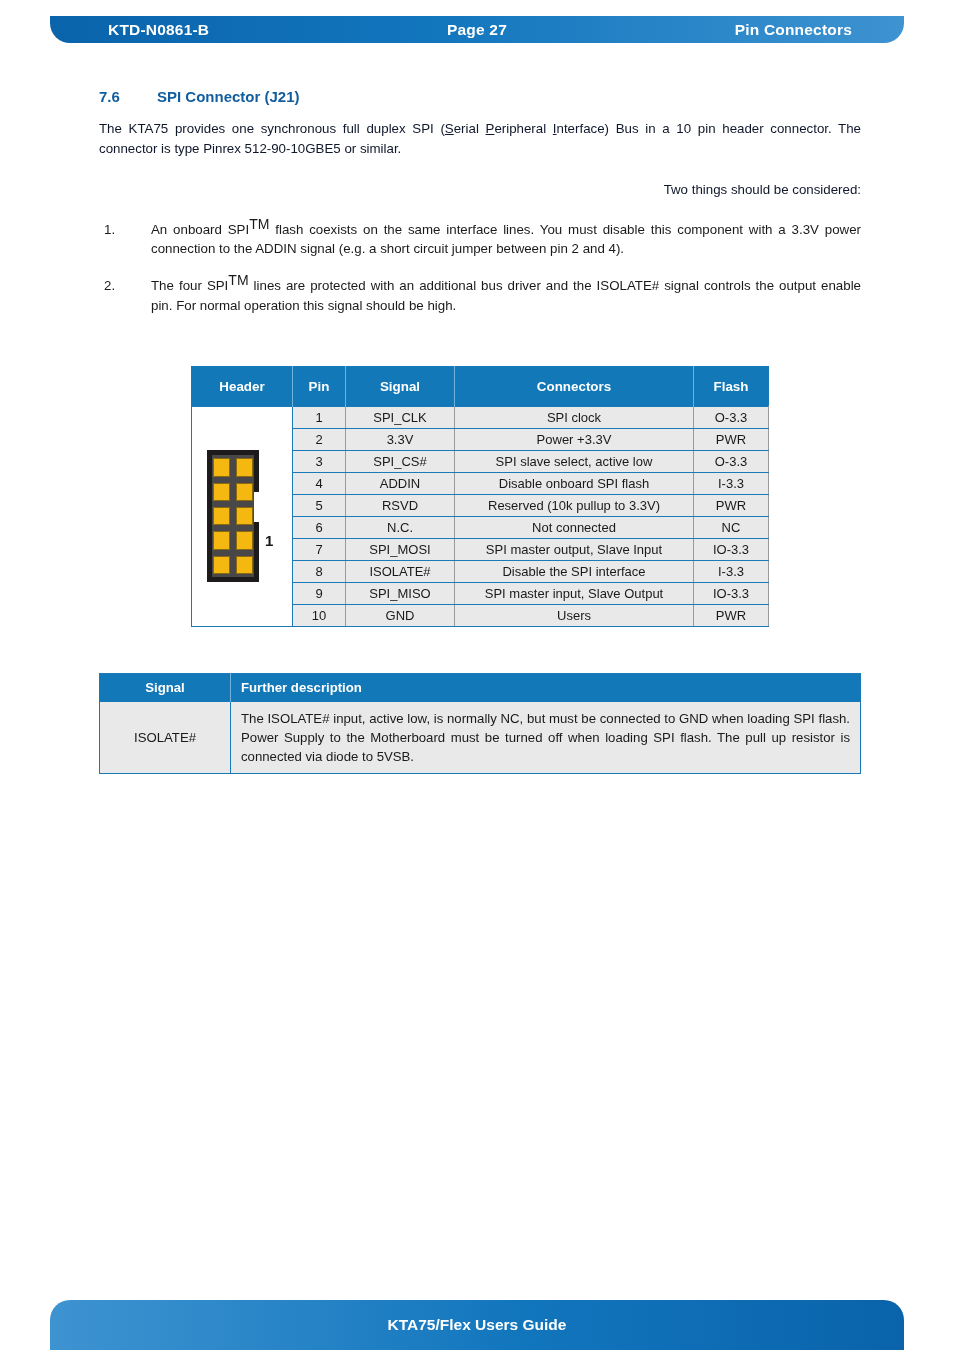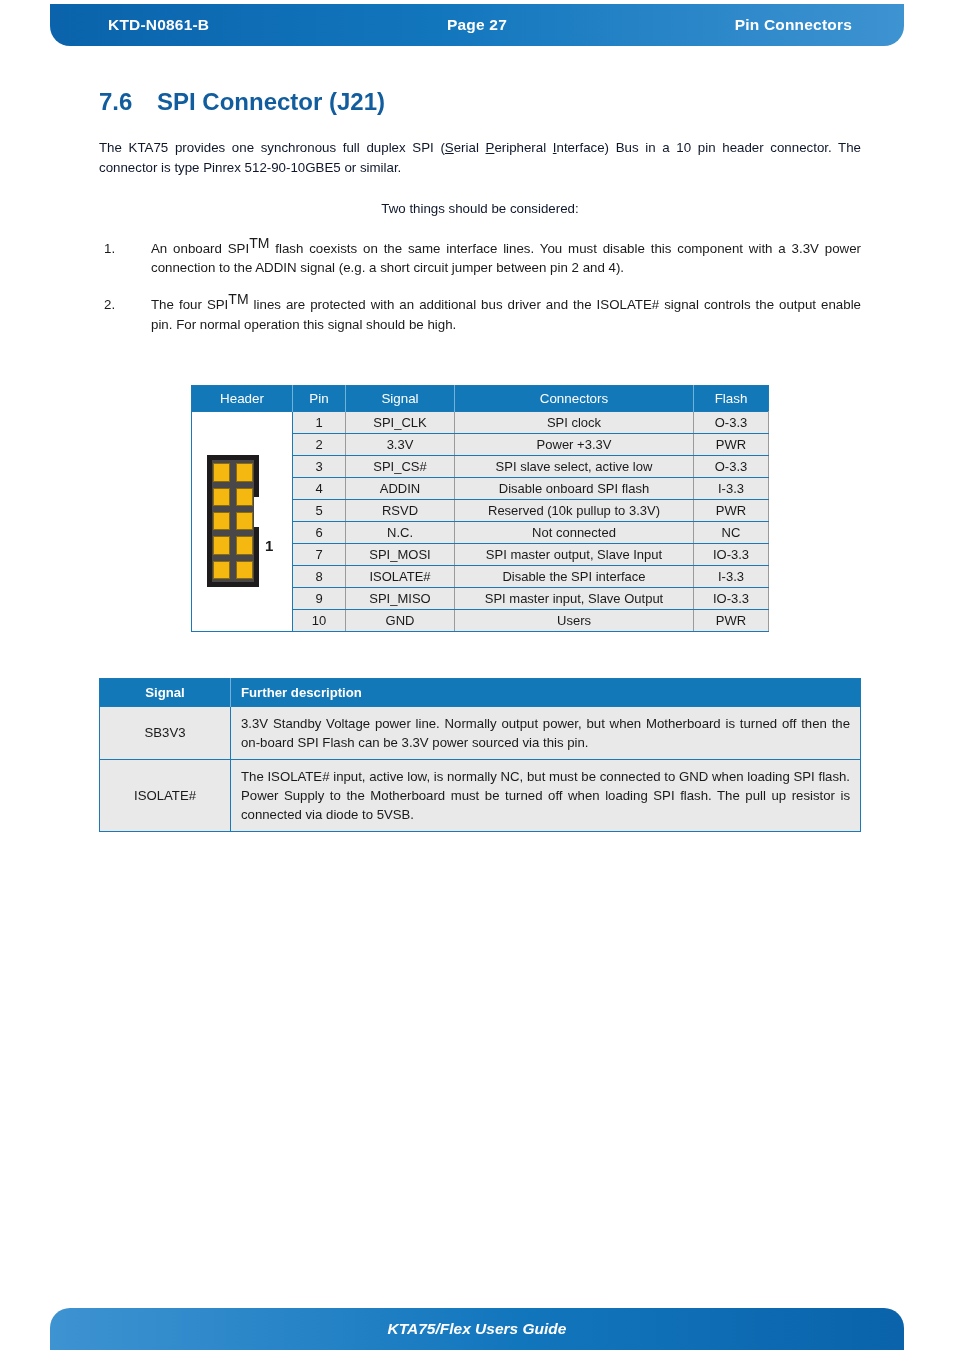--- a/index.html
+++ b/index.html
@@ -13,23 +13,23 @@
     font-family: "Liberation Sans", sans-serif;
     color: #1a1a1a;
     position: relative;
     overflow: hidden;
   }
 
   
   .page-header {
     position: absolute;
     left: 50px;
-    top: 4px;
+    top: 16px;
     width: 854px;
-    height: 42px;
+    height: 27px;
     background: linear-gradient(90deg, #0a63ab 0%, #1276bd 45%, #3e93d1 100%);
     border-bottom-left-radius: 20px;
     border-bottom-right-radius: 20px;
     display: flex;
     align-items: center;
     color: #ffffff;
     font-size: 15.5px;
     font-weight: 600;
     letter-spacing: .2px;
   }
@@ -45,58 +45,57 @@
     position: absolute;
     right: 52px;
     font-weight: 700;
   }
 
   .page-footer {
     position: absolute;
     left: 50px;
     bottom: 0;
     width: 854px;
-    height: 42px;
+    height: 50px;
     background: linear-gradient(90deg, #3e93d1 0%, #1276bd 55%, #0a63ab 100%);
     border-top-left-radius: 20px;
     border-top-right-radius: 20px;
     display: flex;
     align-items: center;
     justify-content: center;
     color: #ffffff;
     font-size: 15.5px;
     font-weight: 600;
-    font-style: italic;
   }
 
   
   .content {
     position: absolute;
     left: 99px;
     top: 88px;
     width: 762px;
   }
 
   .section-title {
     color: #115d9e;
-    font-size: 24px;
-    font-weight: 700;
-    margin: 0 0 22px 0;
+    font-size: 15px;
+    font-weight: 700;
+    margin: 0 0 14px 0;
     display: flex;
   }
   .section-title .num { width: 58px; }
 
   p.body-text {
     font-size: 13.3px;
     line-height: 19.5px;
     margin: 0 0 16px 0;
     text-align: justify;
     color: #0f172a;
   }
-  p.body-text.nojust { text-align: center; }
+  p.body-text.nojust { text-align: right; }
 
   .u { text-decoration: underline; }
 
   sup.tm {
     font-size: 14px;
     vertical-align: super;
     line-height: 0;
   }
 
   ol.notes {
@@ -125,23 +124,23 @@
     justify-content: center;
   }
   table.pin-table {
     border-collapse: collapse;
     font-size: 13px;
     border: 1px solid #1a7ab8;
   }
   table.pin-table th {
     background: #1278b8;
     color: #ffffff;
-    font-weight: 400;
+    font-weight: 700;
     font-size: 13.4px;
-    padding: 5px 6px;
+    padding: 12px 6px;
     border-right: 1px solid #6fb3dc;
     text-align: center;
     white-space: nowrap;
   }
   table.pin-table th:last-child { border-right: none; }
   table.pin-table td {
     background: #e9e9e9;
     border: 1px solid #1a7ab8;
     border-left-color: #9a9a9a;
     border-right-color: #9a9a9a;
@@ -372,24 +371,20 @@
 
   <table class="desc-table">
     <thead>
       <tr>
         <th class="sig-head">Signal</th>
         <th>Further description</th>
       </tr>
     </thead>
     <tbody>
       <tr>
-        <td class="sig-cell">SB3V3</td>
-        <td class="desc-cell">3.3V Standby Voltage power line. Normally output power, but when Motherboard is turned off then the on-board SPI Flash can be 3.3V power sourced via this pin.</td>
-      </tr>
-      <tr>
         <td class="sig-cell">ISOLATE#</td>
         <td class="desc-cell">The ISOLATE# input, active low, is normally NC, but must be connected to GND when loading SPI flash.  Power Supply to the Motherboard must be turned off when loading SPI flash. The pull up resistor is connected via diode to 5VSB.</td>
       </tr>
     </tbody>
   </table>
 
 </div>
 
 <div class="page-footer">
   <span>KTA75/Flex Users Guide</span>

